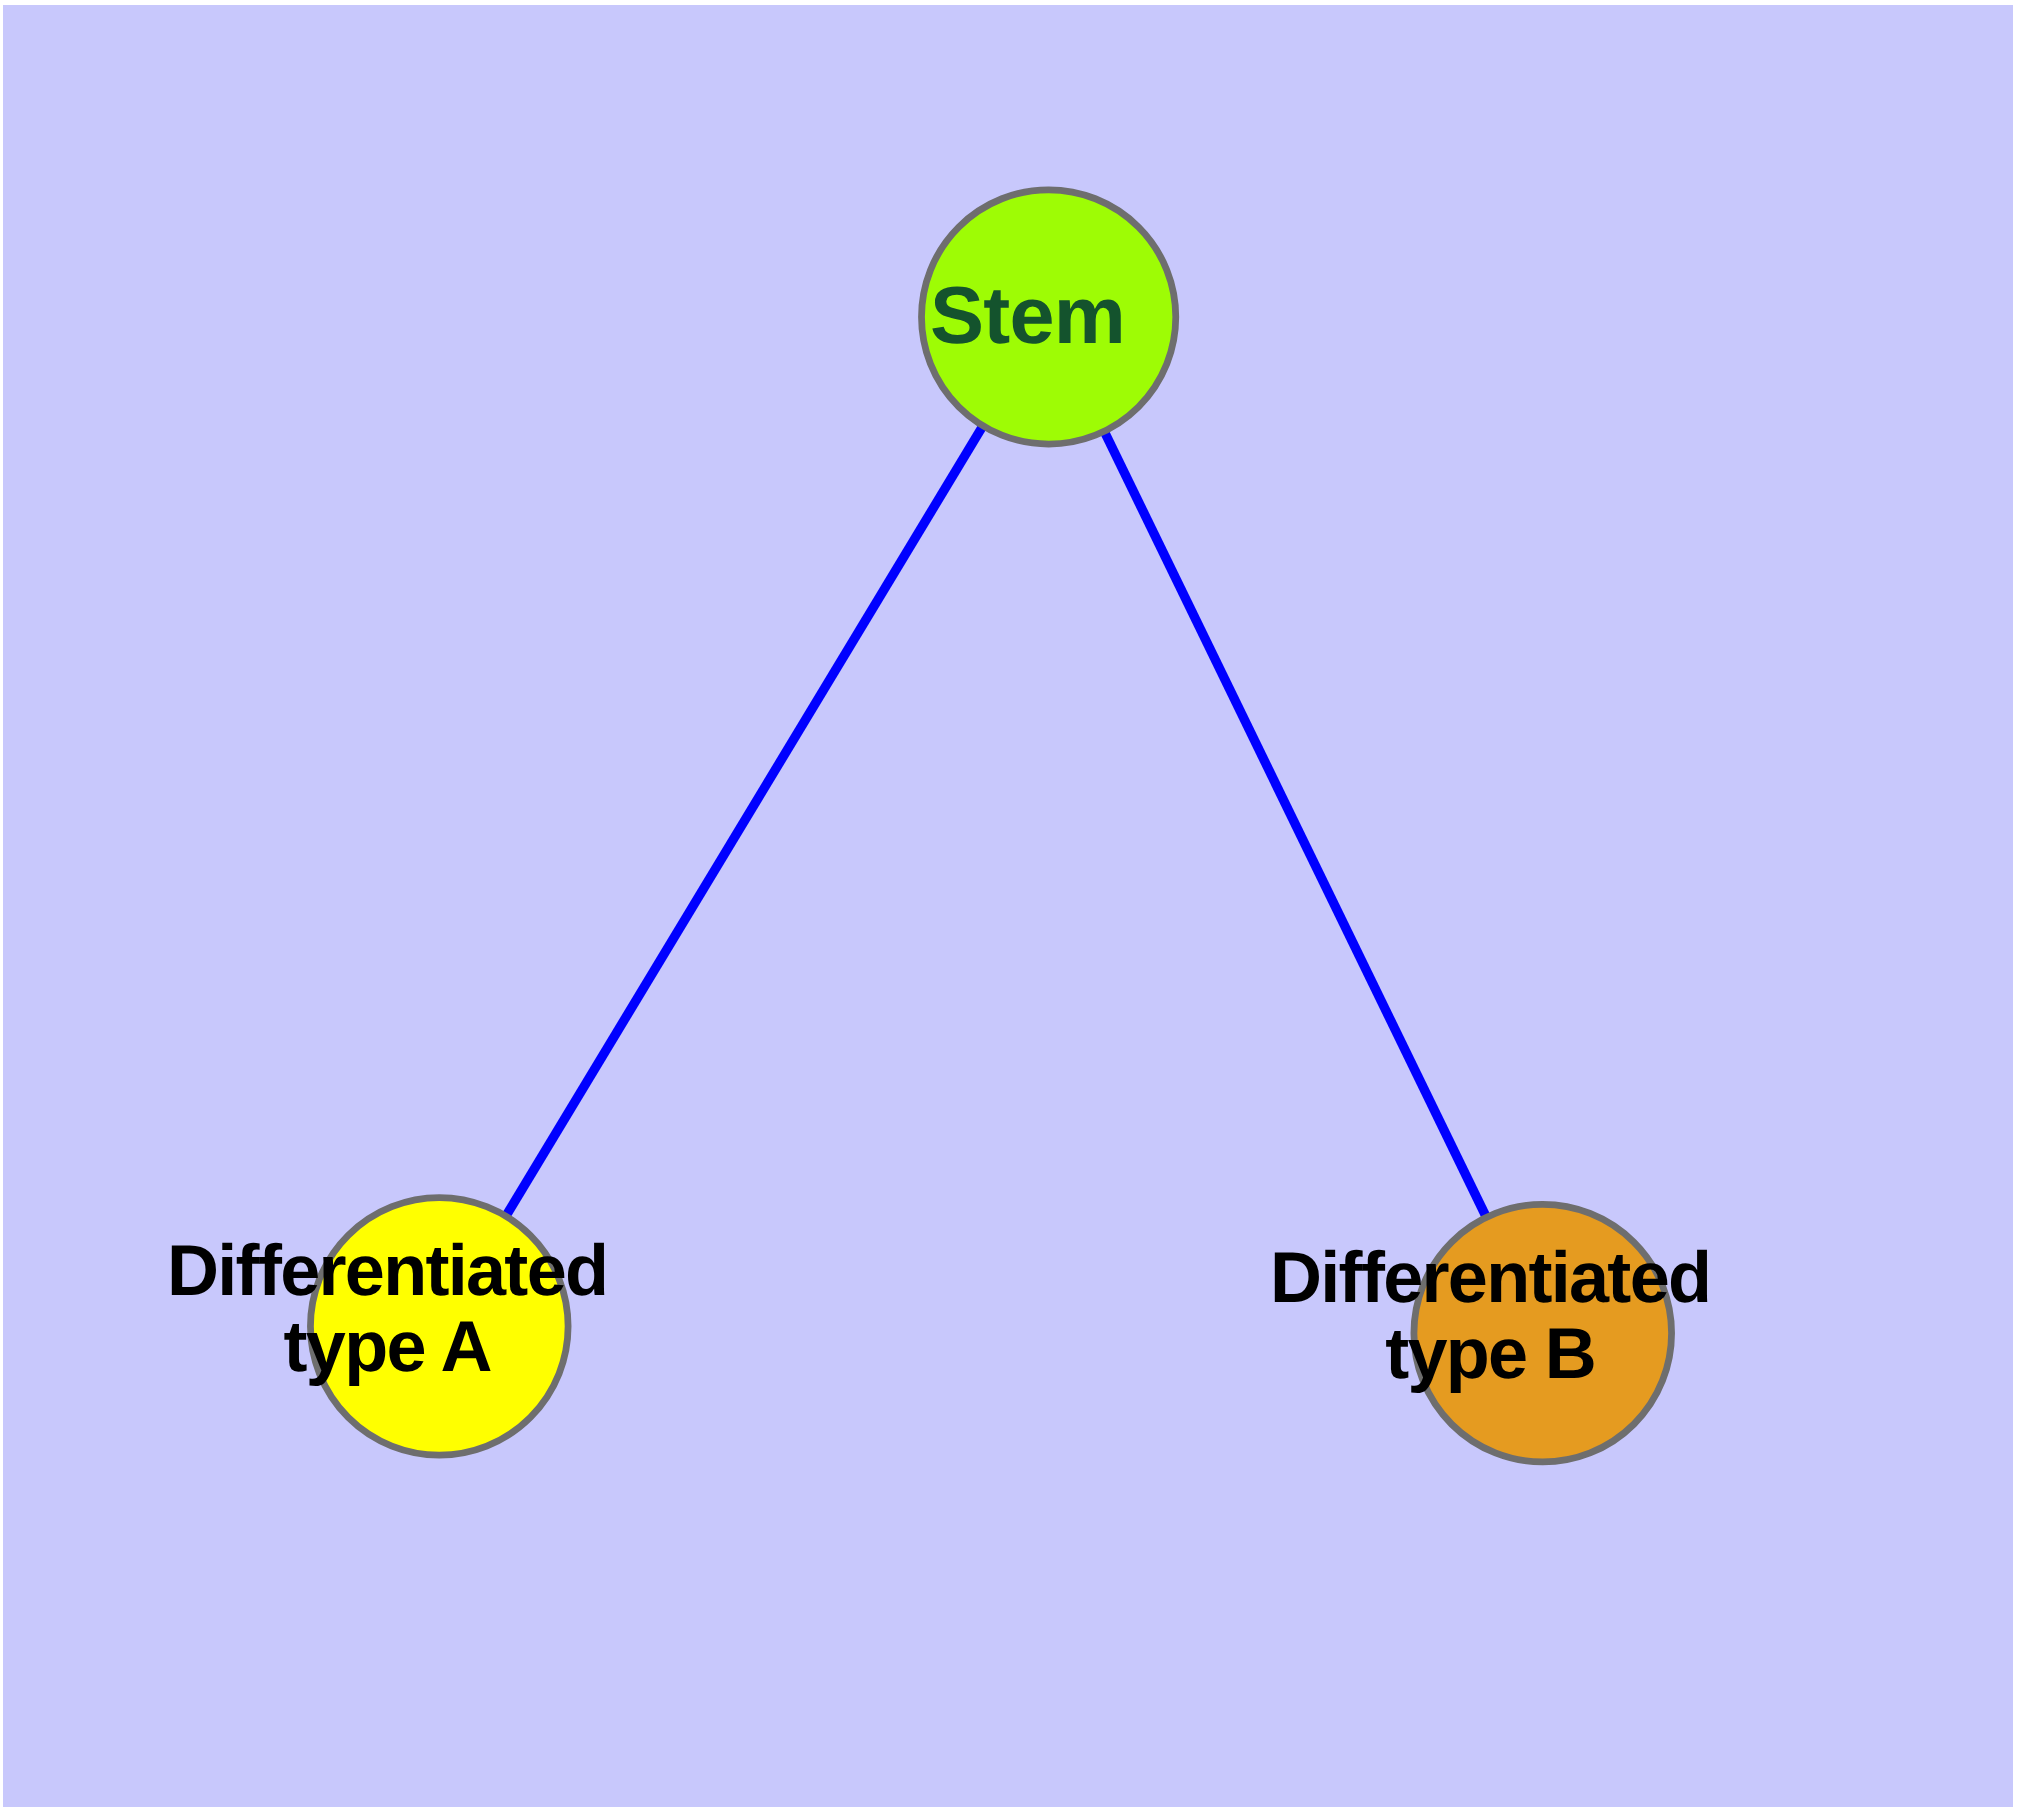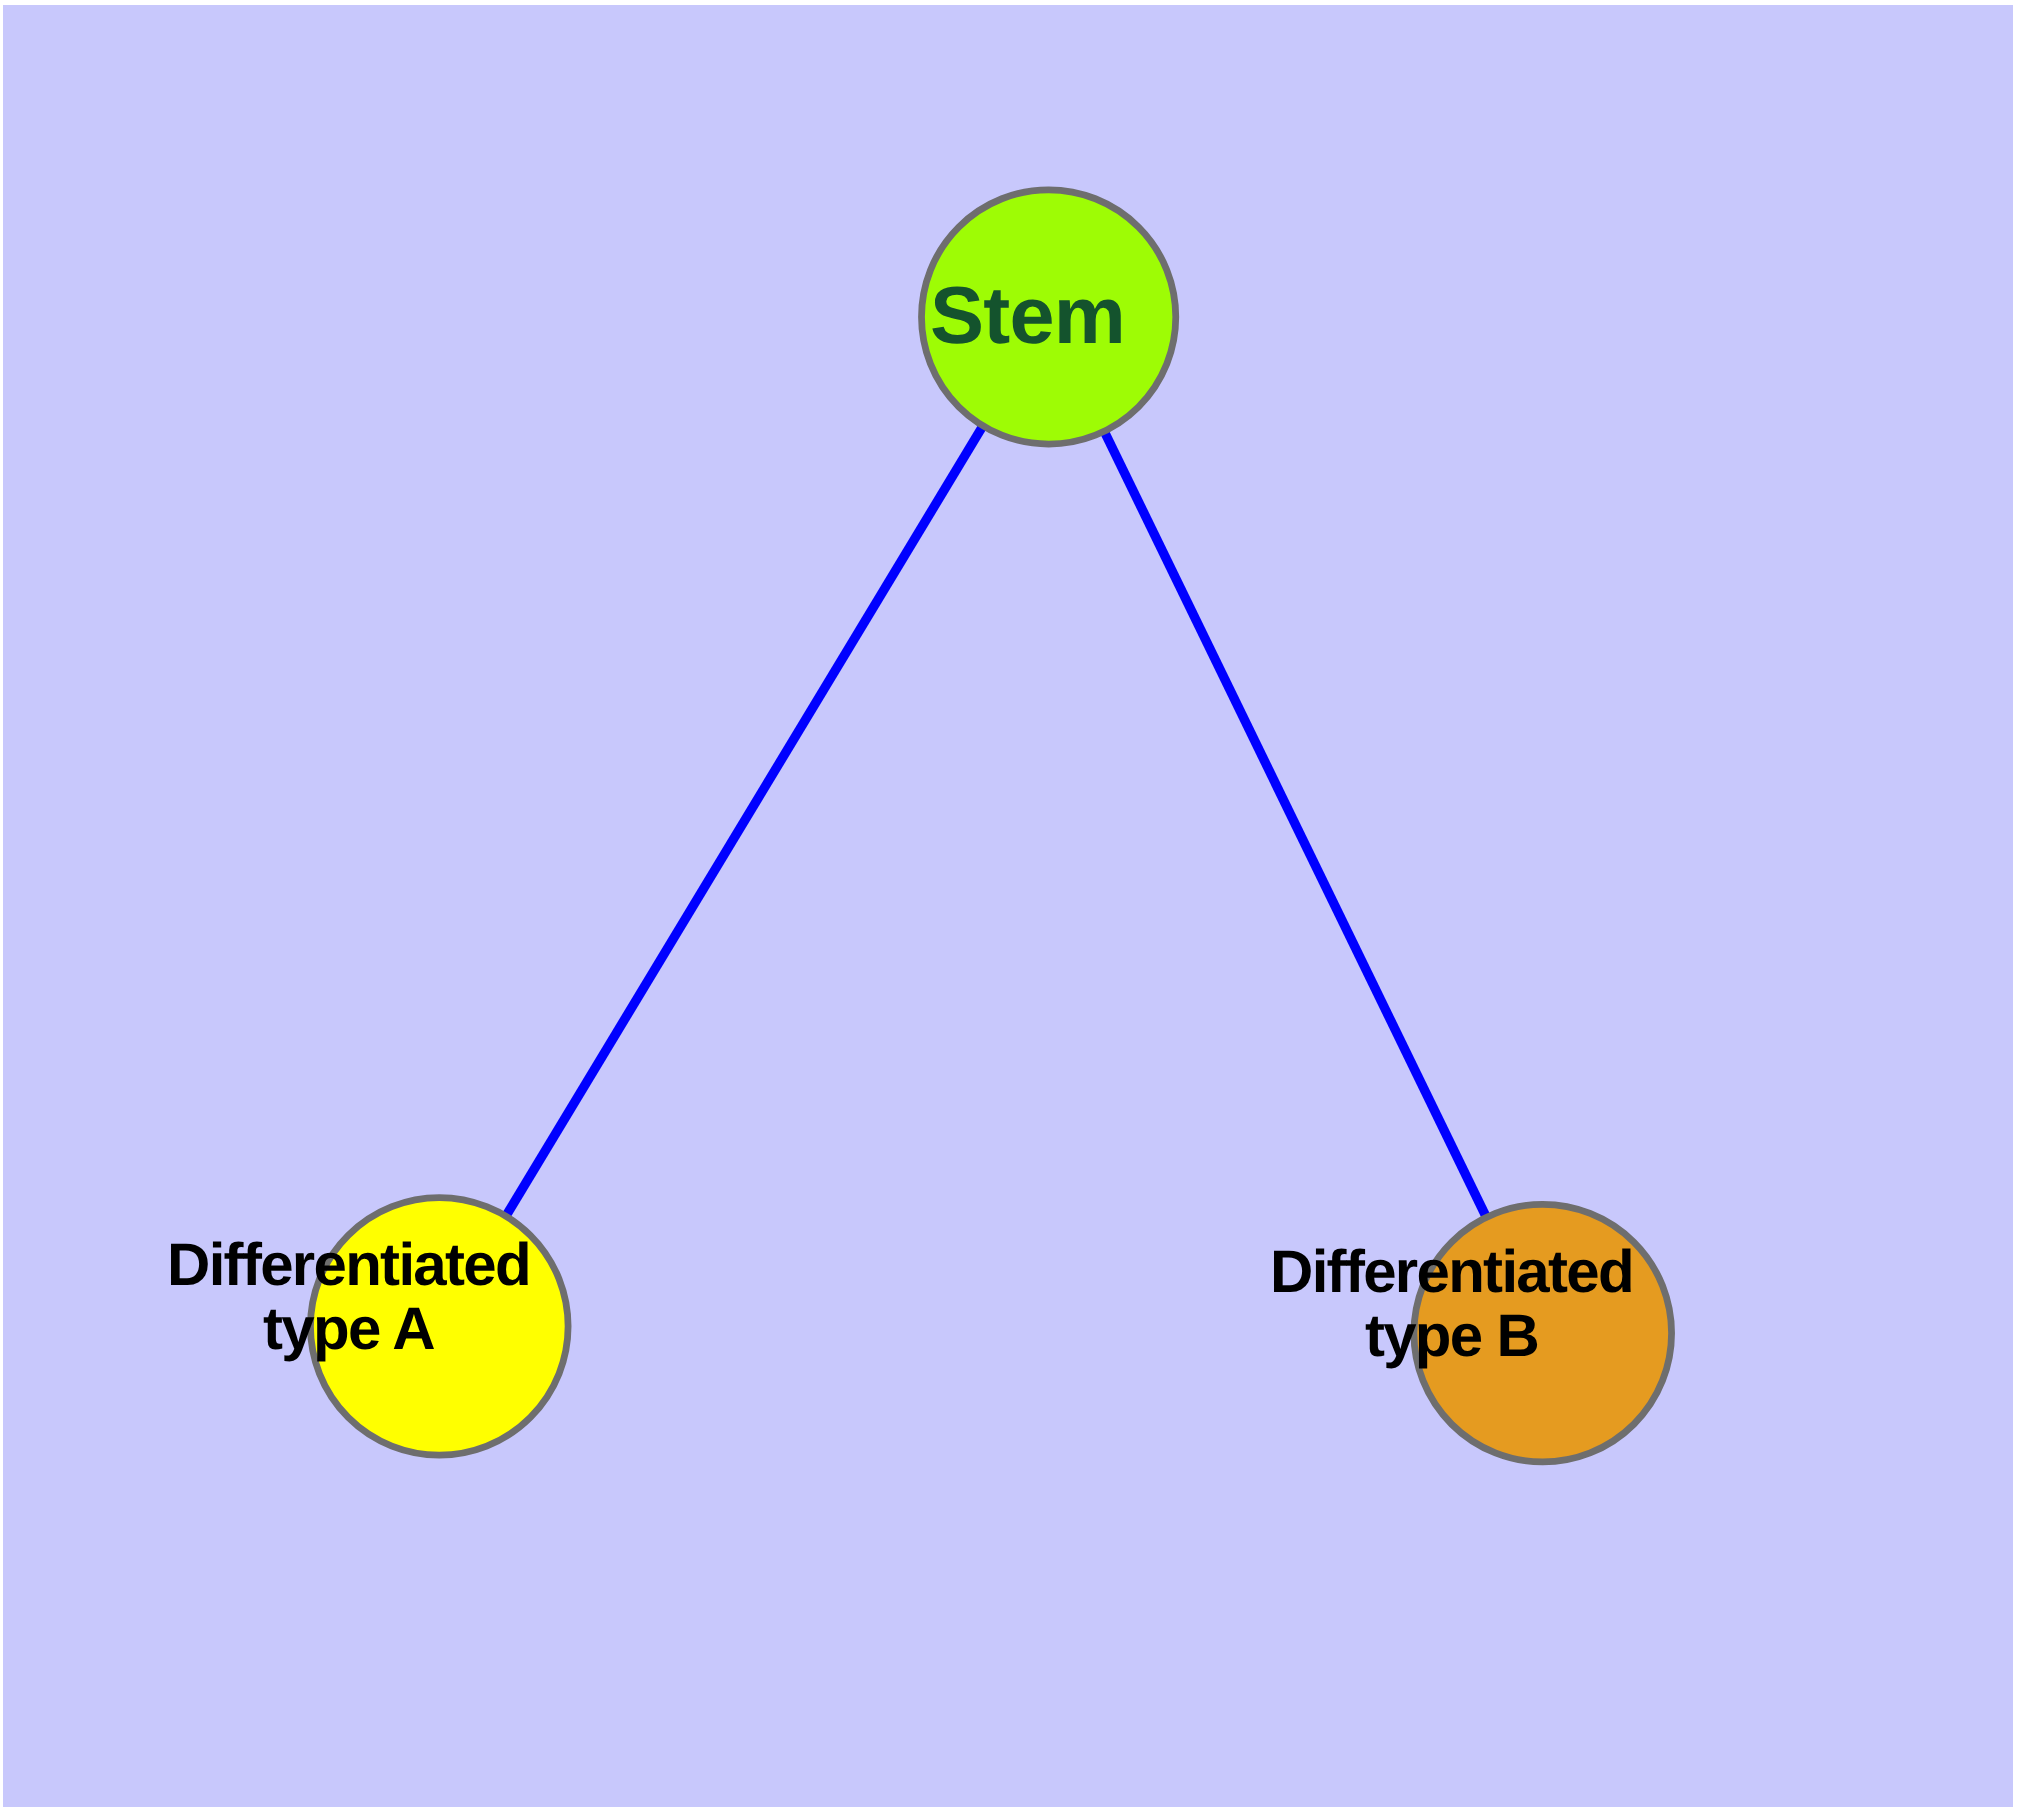--- a/index.html
+++ b/index.html
@@ -40,21 +40,21 @@
     line-height: 1.06;
     white-space: pre;
     pointer-events: none;
     text-rendering: geometricPrecision;
   }
   .label-stem {
     font-size: 81px;
     letter-spacing: -0.8px;
   }
   .label-leaf {
-    font-size: 60px;
+    font-size: 72px;
     letter-spacing: -1.7px;
   }
 </style>
 </head>
 <body>
 
 <div id="stage">
 
   <div id="canvas-bg"></div>
 

